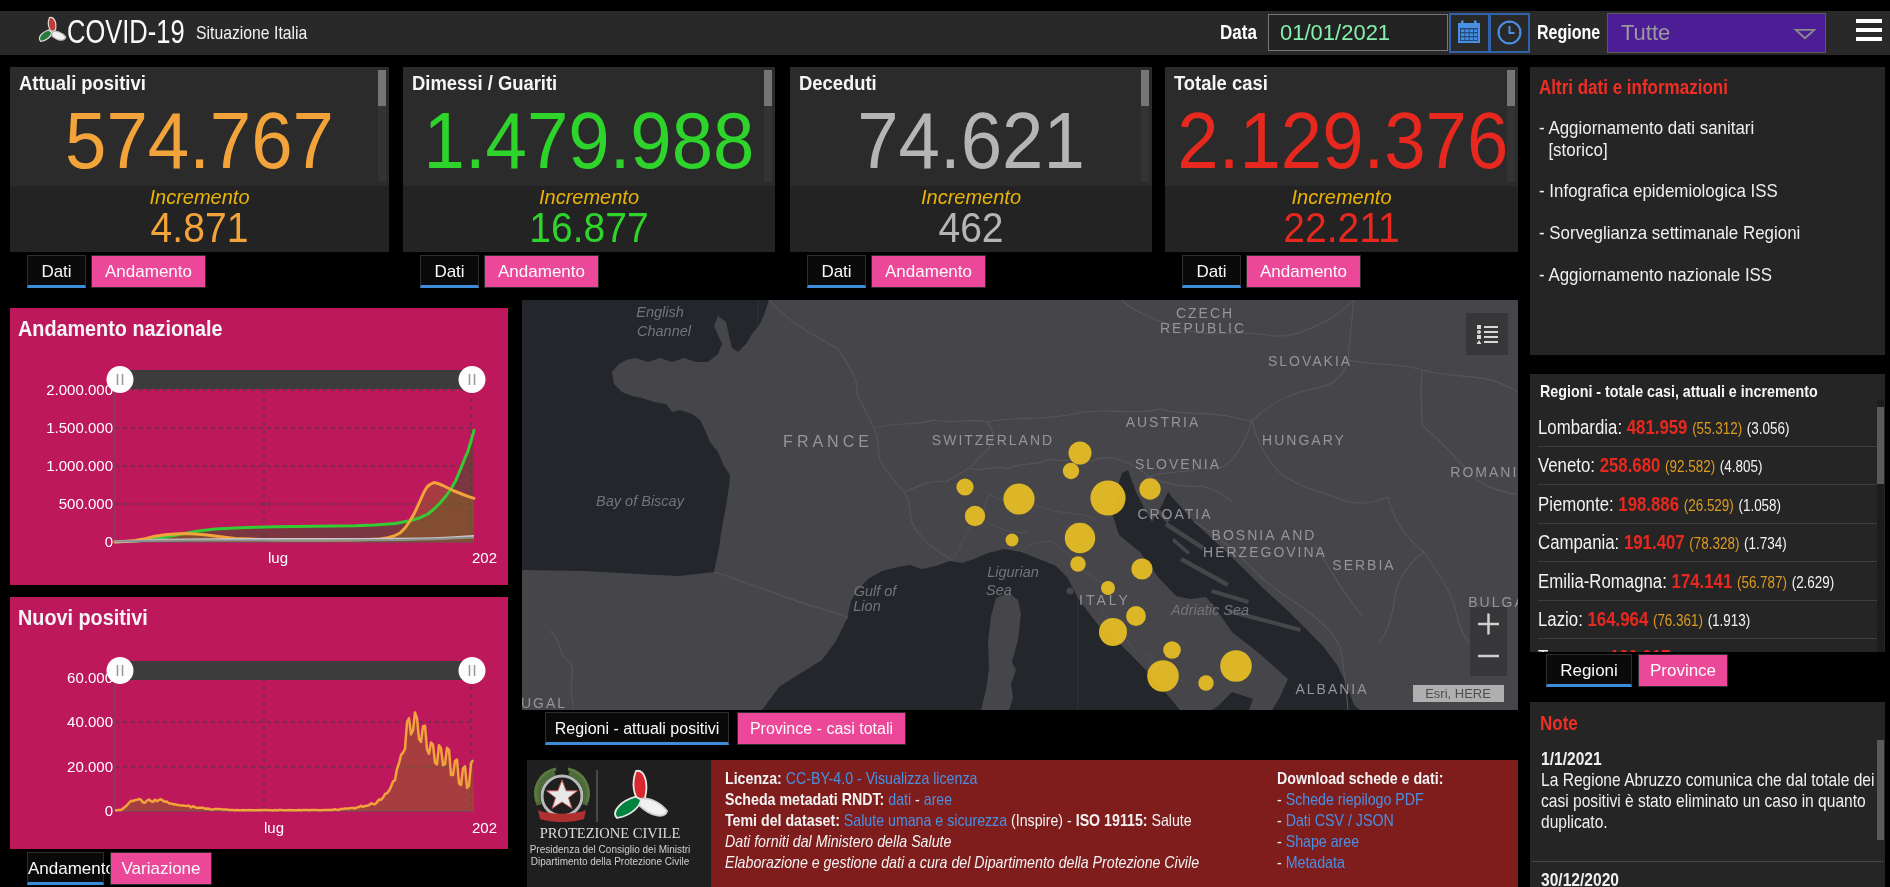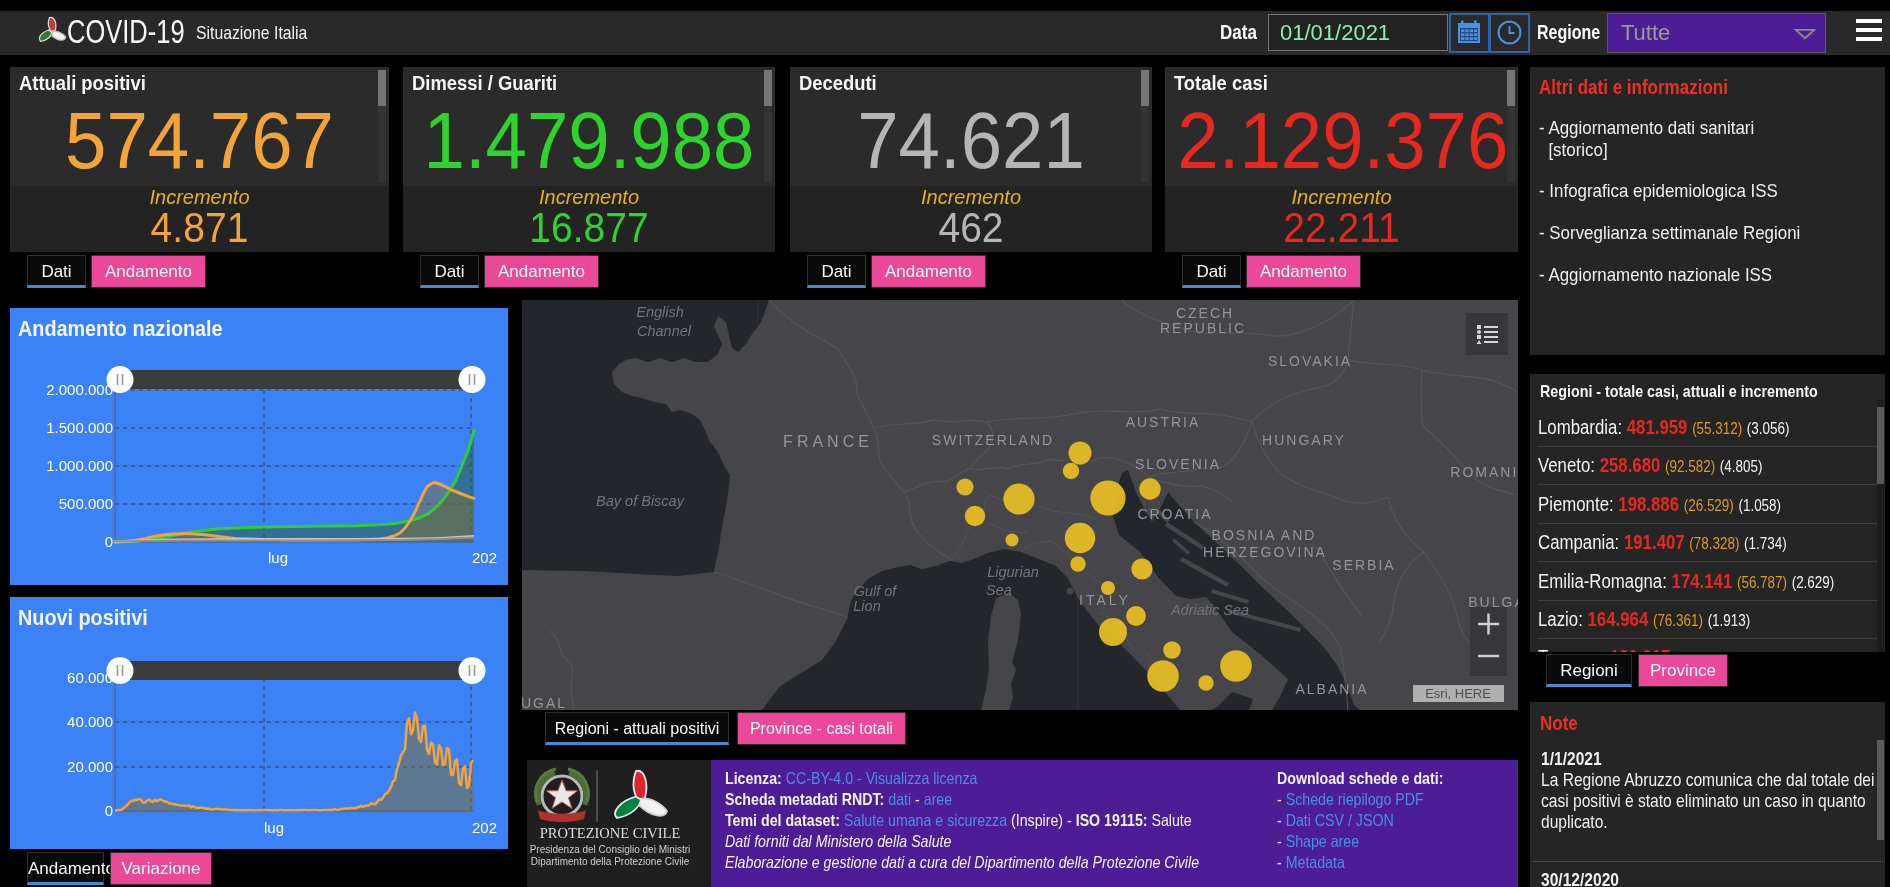--- a/index.html
+++ b/index.html
@@ -14,21 +14,21 @@
 .card .incv{font-size:42px;line-height:36px;margin-top:2px;transform:scaleX(0.93);}
 .sbtrack{position:absolute;top:3px;width:8px;height:112px;background:#333;}
 .sbthumb{position:absolute;top:3px;width:8px;height:36px;background:#757575;}
 .tab{position:absolute;height:33px;background:#ec4899;border:1px solid #2e2e2e;box-sizing:border-box;color:#fafafa;font-size:17px;text-align:center;line-height:31px;}
 .tab.on{border-bottom:3px solid #3e8bd8;background:#0a0a0a;}
 .panel{background:#252525;}
 .ptitle{font-size:20px;font-weight:bold;transform:scaleX(0.85);transform-origin:left top;white-space:nowrap;}
 .red{color:#ef2e24;}
 .links{color:#efefef;font-size:19px;transform:scaleX(0.89);transform-origin:left top;white-space:nowrap;}
 a.bl{color:#4a90e2;text-decoration:none;}
-.chartpanel{background:#3b82f6;}
+.chartpanel{background:#be185d;}
 .ct{position:absolute;left:8px;top:8px;font-size:22px;font-weight:bold;color:#f5f5f5;transform:scaleX(0.9);transform-origin:left top;white-space:nowrap;}
 .rrow{position:absolute;left:8px;width:412px;height:38px;line-height:38px;border-bottom:1px solid #3e3e3e;color:#f2f2f2;font-size:20px;white-space:nowrap;transform:scaleX(0.84);transform-origin:left top;}
 .rn{color:#f2f2f2;}
 .rc{font-weight:normal;}
 .rv{color:#e8281e;font-weight:bold;}
 .ro{color:#dd9b22;font-size:16px;}
 .rw{color:#f2f2f2;font-size:16px;}
 </style>
 </head>
 <body>
@@ -424,21 +424,21 @@
 <g transform="translate(113,40)">
 <path d="M0,1 C-6,-3 -9,-16 -4,-29 C4,-31 9,-18 5,-2 Z" fill="#d8272e" stroke="#e8e8e8" stroke-width="1.8"></path>
 <path transform="rotate(120)" d="M0,1 C-6,-3 -9,-16 -4,-29 C4,-31 9,-18 5,-2 Z" fill="#f2f2f2" stroke="#cfcfcf" stroke-width="1.8"></path>
 <path transform="rotate(240)" d="M0,1 C-6,-3 -9,-16 -4,-29 C4,-31 9,-18 5,-2 Z" fill="#00833e" stroke="#e8e8e8" stroke-width="1.8"></path>
 </g>
 <text x="83" y="78" text-anchor="middle" font-family="Liberation Serif,serif" font-size="14.5" fill="#dedede">PROTEZIONE CIVILE</text>
 <text x="83" y="93" text-anchor="middle" font-size="10" fill="#cfcfcf">Presidenza del Consiglio dei Ministri</text>
 <text x="83" y="105" text-anchor="middle" font-size="10" fill="#cfcfcf">Dipartimento della Protezione Civile</text>
 </svg>
 </div>
-<div class="abs" style="left:711px;top:760px;width:807px;height:127px;background:#4c1d95;color:#f2f2f2;font-size:16.5px;" id="footertext">
+<div class="abs" style="left:711px;top:760px;width:807px;height:127px;background:#7f1d1d;color:#f2f2f2;font-size:16.5px;" id="footertext">
 <div style="position:absolute;left:14px;top:9px;transform:scaleX(0.86);transform-origin:left top;white-space:nowrap;"><b>Licenza:</b> <a class="bl">CC-BY-4.0 - Visualizza licenza</a></div>
 <div style="position:absolute;left:14px;top:30px;transform:scaleX(0.86);transform-origin:left top;white-space:nowrap;"><b>Scheda metadati RNDT:</b> <a class="bl">dati</a> - <a class="bl">aree</a></div>
 <div style="position:absolute;left:14px;top:51px;transform:scaleX(0.86);transform-origin:left top;white-space:nowrap;"><b>Temi del dataset:</b> <a class="bl">Salute umana e sicurezza</a> (Inspire) - <b>ISO 19115:</b> Salute</div>
 <div style="position:absolute;left:14px;top:72px;font-style:italic;transform:scaleX(0.86);transform-origin:left top;white-space:nowrap;">Dati forniti dal Ministero della Salute</div>
 <div style="position:absolute;left:14px;top:93px;font-style:italic;transform:scaleX(0.86);transform-origin:left top;white-space:nowrap;">Elaborazione e gestione dati a cura del Dipartimento della Protezione Civile</div>
 <div style="position:absolute;left:566px;top:9px;font-weight:bold;transform:scaleX(0.86);transform-origin:left top;white-space:nowrap;">Download schede e dati:</div>
 <div style="position:absolute;left:566px;top:30px;transform:scaleX(0.86);transform-origin:left top;white-space:nowrap;">- <a class="bl">Schede riepilogo PDF</a></div>
 <div style="position:absolute;left:566px;top:51px;transform:scaleX(0.86);transform-origin:left top;white-space:nowrap;">- <a class="bl">Dati CSV / JSON</a></div>
 <div style="position:absolute;left:566px;top:72px;transform:scaleX(0.86);transform-origin:left top;white-space:nowrap;">- <a class="bl">Shape aree</a></div>
 <div style="position:absolute;left:566px;top:93px;transform:scaleX(0.86);transform-origin:left top;white-space:nowrap;">- <a class="bl">Metadata</a></div>

